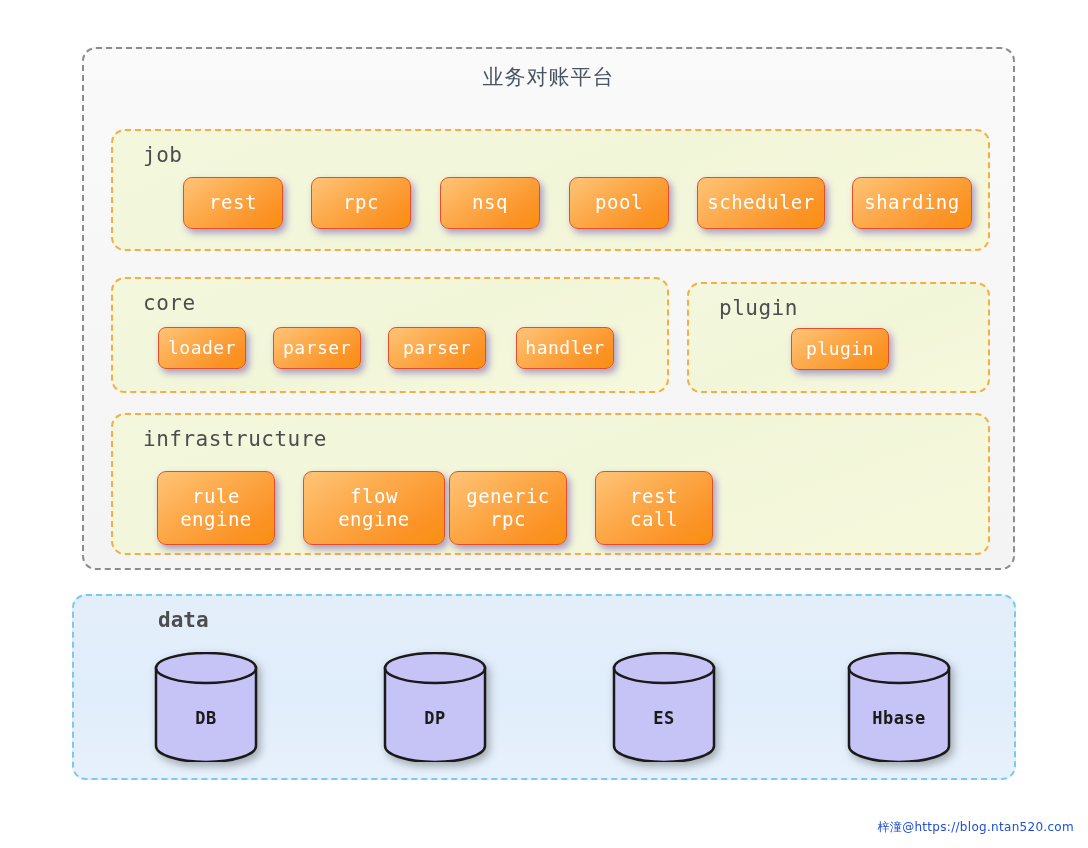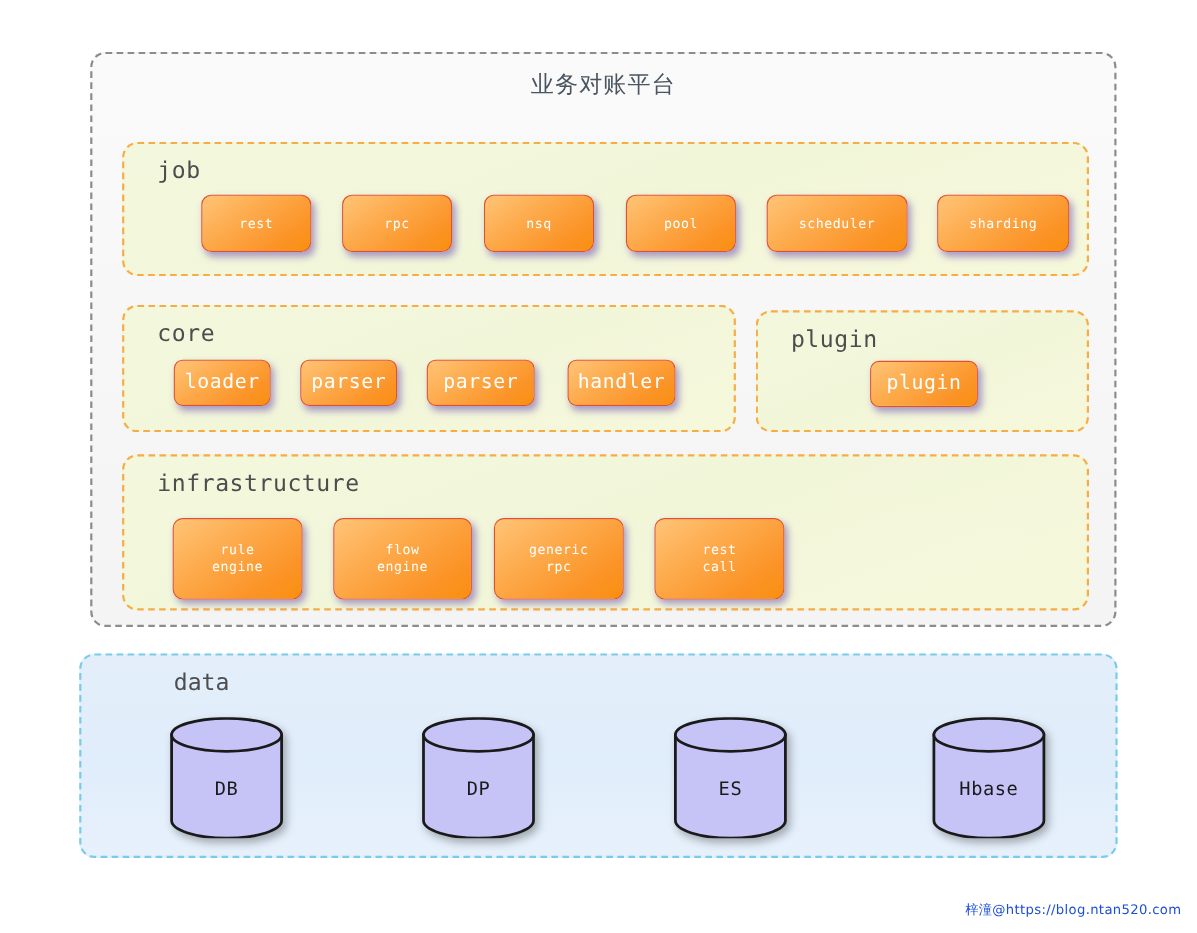--- a/index.html
+++ b/index.html
@@ -66,21 +66,21 @@
 
   
   .obox {
     position: absolute;
     box-sizing: border-box;
     border: 1px solid #e2502a;
     border-radius: 9px;
     background: linear-gradient(145deg, #ffc477 0%, #fdab4d 38%, #fb9326 78%, #f9900f 100%);
     box-shadow: 3px 4px 7px rgba(110, 80, 175, 0.55);
     color: #ffffff;
-    font-size: 12px;
+    font-size: 19px;
     display: flex;
     align-items: center;
     justify-content: center;
     text-align: center;
     line-height: 1.22;
     letter-spacing: 0.5px;
     white-space: pre-line;
   }
   .obox.small { font-size: 18px; border-radius: 8px; }
 
@@ -88,20 +88,21 @@
   #data-panel {
     position: absolute;
     left: 72px;
     top: 594px;
     width: 944px;
     height: 186px;
     box-sizing: border-box;
     border: 2px dashed #79cbe8;
     border-radius: 14px;
     background: linear-gradient(180deg, #e4eefb 0%, #e0edfa 55%, #e7f1fc 100%);
+    font-weight: bold;
   }
   #data-label {
     position: absolute;
     left: 84px;
     top: 12px;
     font-size: 21px;
     color: #4d4d4d;
   }
 
   
@@ -159,21 +160,21 @@
 
   <div class="group-panel" id="plugin-panel">
     <div class="group-label">plugin</div>
     <div class="obox small" style="left: 102px; top: 44px; width: 98px; height: 42px;">plugin</div>
   </div>
 
   <div class="group-panel" id="infra-panel">
     <div class="group-label">infrastructure</div>
     <div class="obox" style="left: 44px; top: 56px; width: 118px; height: 74px;">rule
 engine</div>
-    <div class="obox" style="left: 190px; top: 56px; width: 126px; height: 74px;">flow
+    <div class="obox" style="left: 190px; top: 56px; width: 142px; height: 74px;">flow
 engine</div>
     <div class="obox" style="left: 336px; top: 56px; width: 118px; height: 74px;">generic
 rpc</div>
     <div class="obox" style="left: 482px; top: 56px; width: 118px; height: 74px;">rest
 call</div>
   </div>
 
 </div>
 
 <div id="data-panel">

